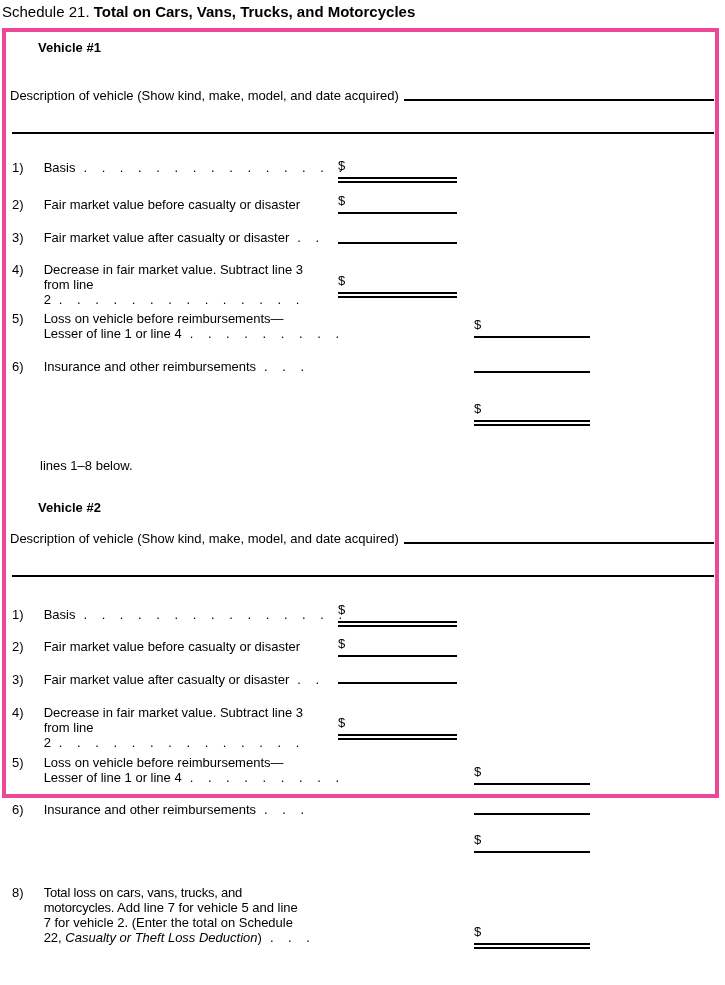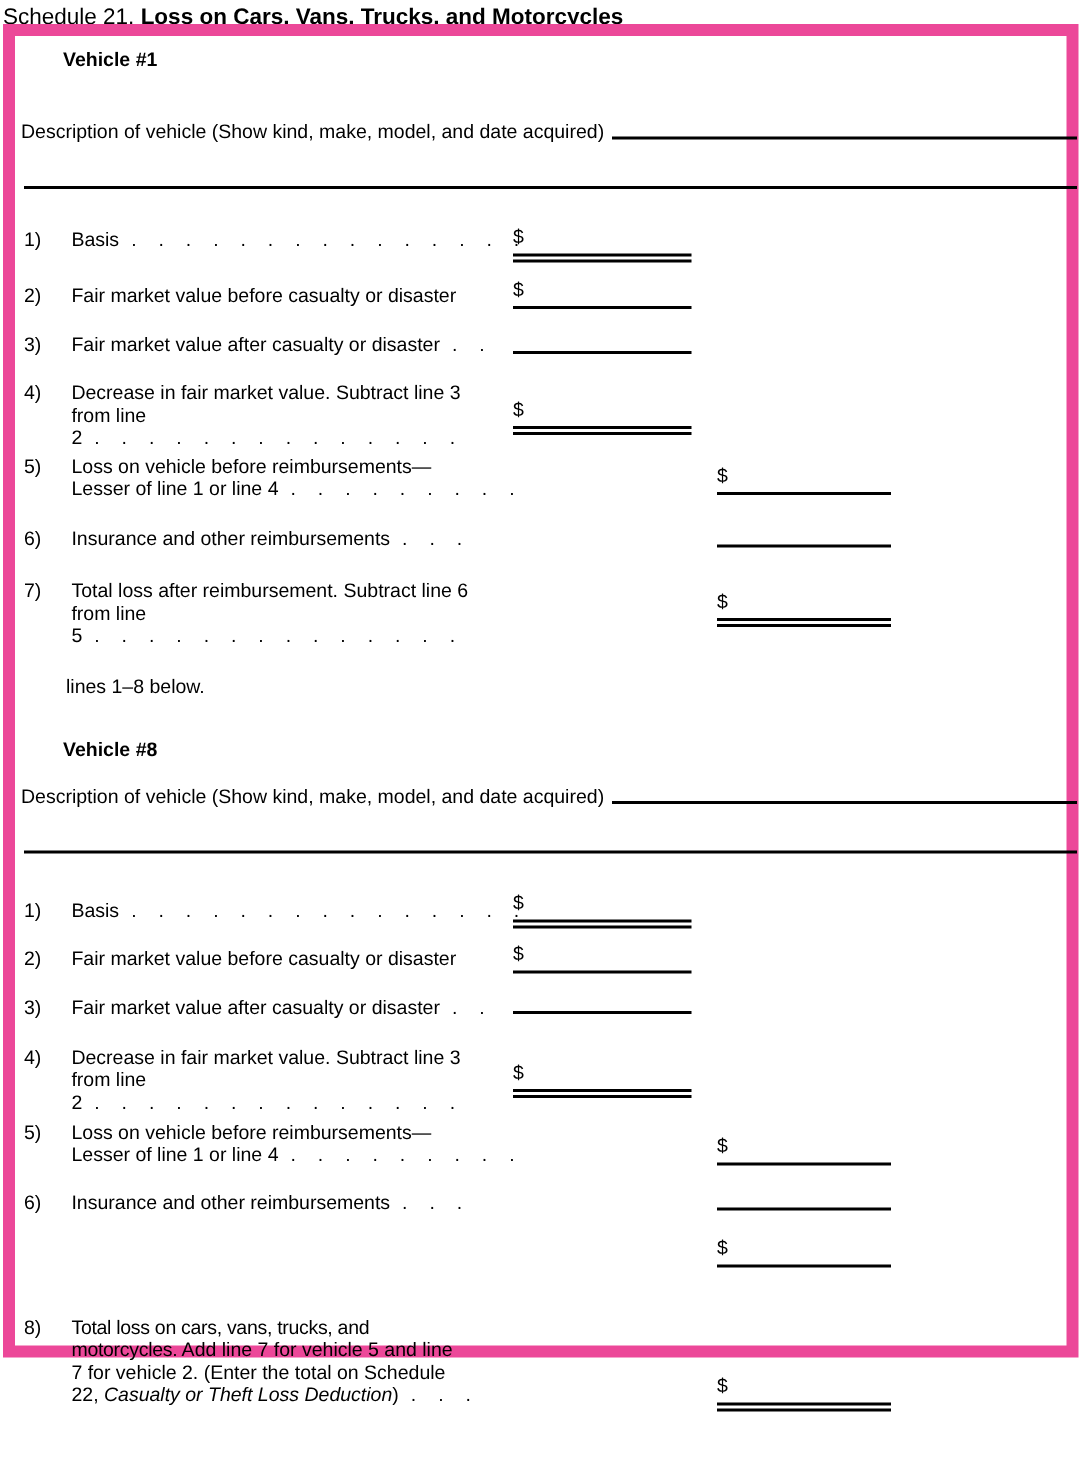--- a/index.html
+++ b/index.html
@@ -8,22 +8,22 @@
     width:725px; height:985px; position:relative;
     font-family:"Liberation Sans", sans-serif;
     color:#000;
   }
   .title {
     position:absolute; left:2px; top:2px;
     font-size:15px; line-height:19px; white-space:nowrap;
   }
   .title .b { font-weight:bold; }
   .box {
-    position:absolute; left:2px; top:16px; width:717px; height:889px;
-    border:8px solid #ec4899;
+    position:absolute; left:2px; top:28px; width:717px; height:770px;
+    border:4px solid #ec4899;
   }
   .vheading {
     position:absolute; left:32px;
     font-size:13px; font-weight:bold; line-height:15px;
   }
   .descrow {
     position:absolute; left:4px; width:704px;
     display:flex; align-items:flex-end;
     font-size:13px; line-height:15px;
   }
@@ -55,21 +55,21 @@
   .lineonly.mid { left:332px; width:119px; }
   .lineonly.rt  { left:468px; width:116px; }
   b { font-weight:normal; letter-spacing:-0.2px; }
   i { font-style:italic; }
 </style>
 </head>
 <body>
 
 <div class="title">
   <span>Schedule 21.</span>
-  <span class="b">Loss on Cars, Vans, Trucks, and Motorcycles</span>
+  <span class="b">Total on Cars, Vans, Trucks, and Motorcycles</span>
 </div>
 
 <div class="box">
 
   <div class="vheading" style="top:8px">Vehicle #1</div>
 
   <div class="descrow" style="top:56px">
     <span>Description of vehicle (Show kind, make, model, and date acquired)</span>
     <span class="fill"></span>
   </div>
@@ -121,38 +121,33 @@
     <span class="sign">$</span>
     <div class="l"></div>
   </div>
 
   <div class="item" style="top:327px">
     <span class="num">6)</span>
     <span class="txt"><span>Insurance and other reimbursements</span><span class="dots">. . .</span></span>
   </div>
   <div class="lineonly rt" style="top:339px"></div>
 
-  <div class="item" style="top:362px">
-    <span class="num">7)</span>
-    <span class="txt"><span>Total loss after reimbursement. Subtract line 6</span><br>
-    <span>from line 5</span><span class="dots">. . . . . . . . . . . . . .</span></span>
-  </div>
   <div class="amt rt" style="top:370px">
     <span class="sign">$</span>
     <div class="l"></div>
     <div class="l2"></div>
   </div>
 
   <div class="note" style="top:396px">
     <br>
     <br>
     <span>lines 1–8 below.</span>
   </div>
 
-  <div class="vheading" style="top:468px">Vehicle #8</div>
+  <div class="vheading" style="top:468px">Vehicle #2</div>
 
   <div class="descrow" style="top:499px">
     <span>Description of vehicle (Show kind, make, model, and date acquired)</span>
     <span class="fill"></span>
   </div>
 
   <div class="hrule" style="top:543px"></div>
 
   <div class="item" style="top:575px">
     <span class="num">1)</span>

